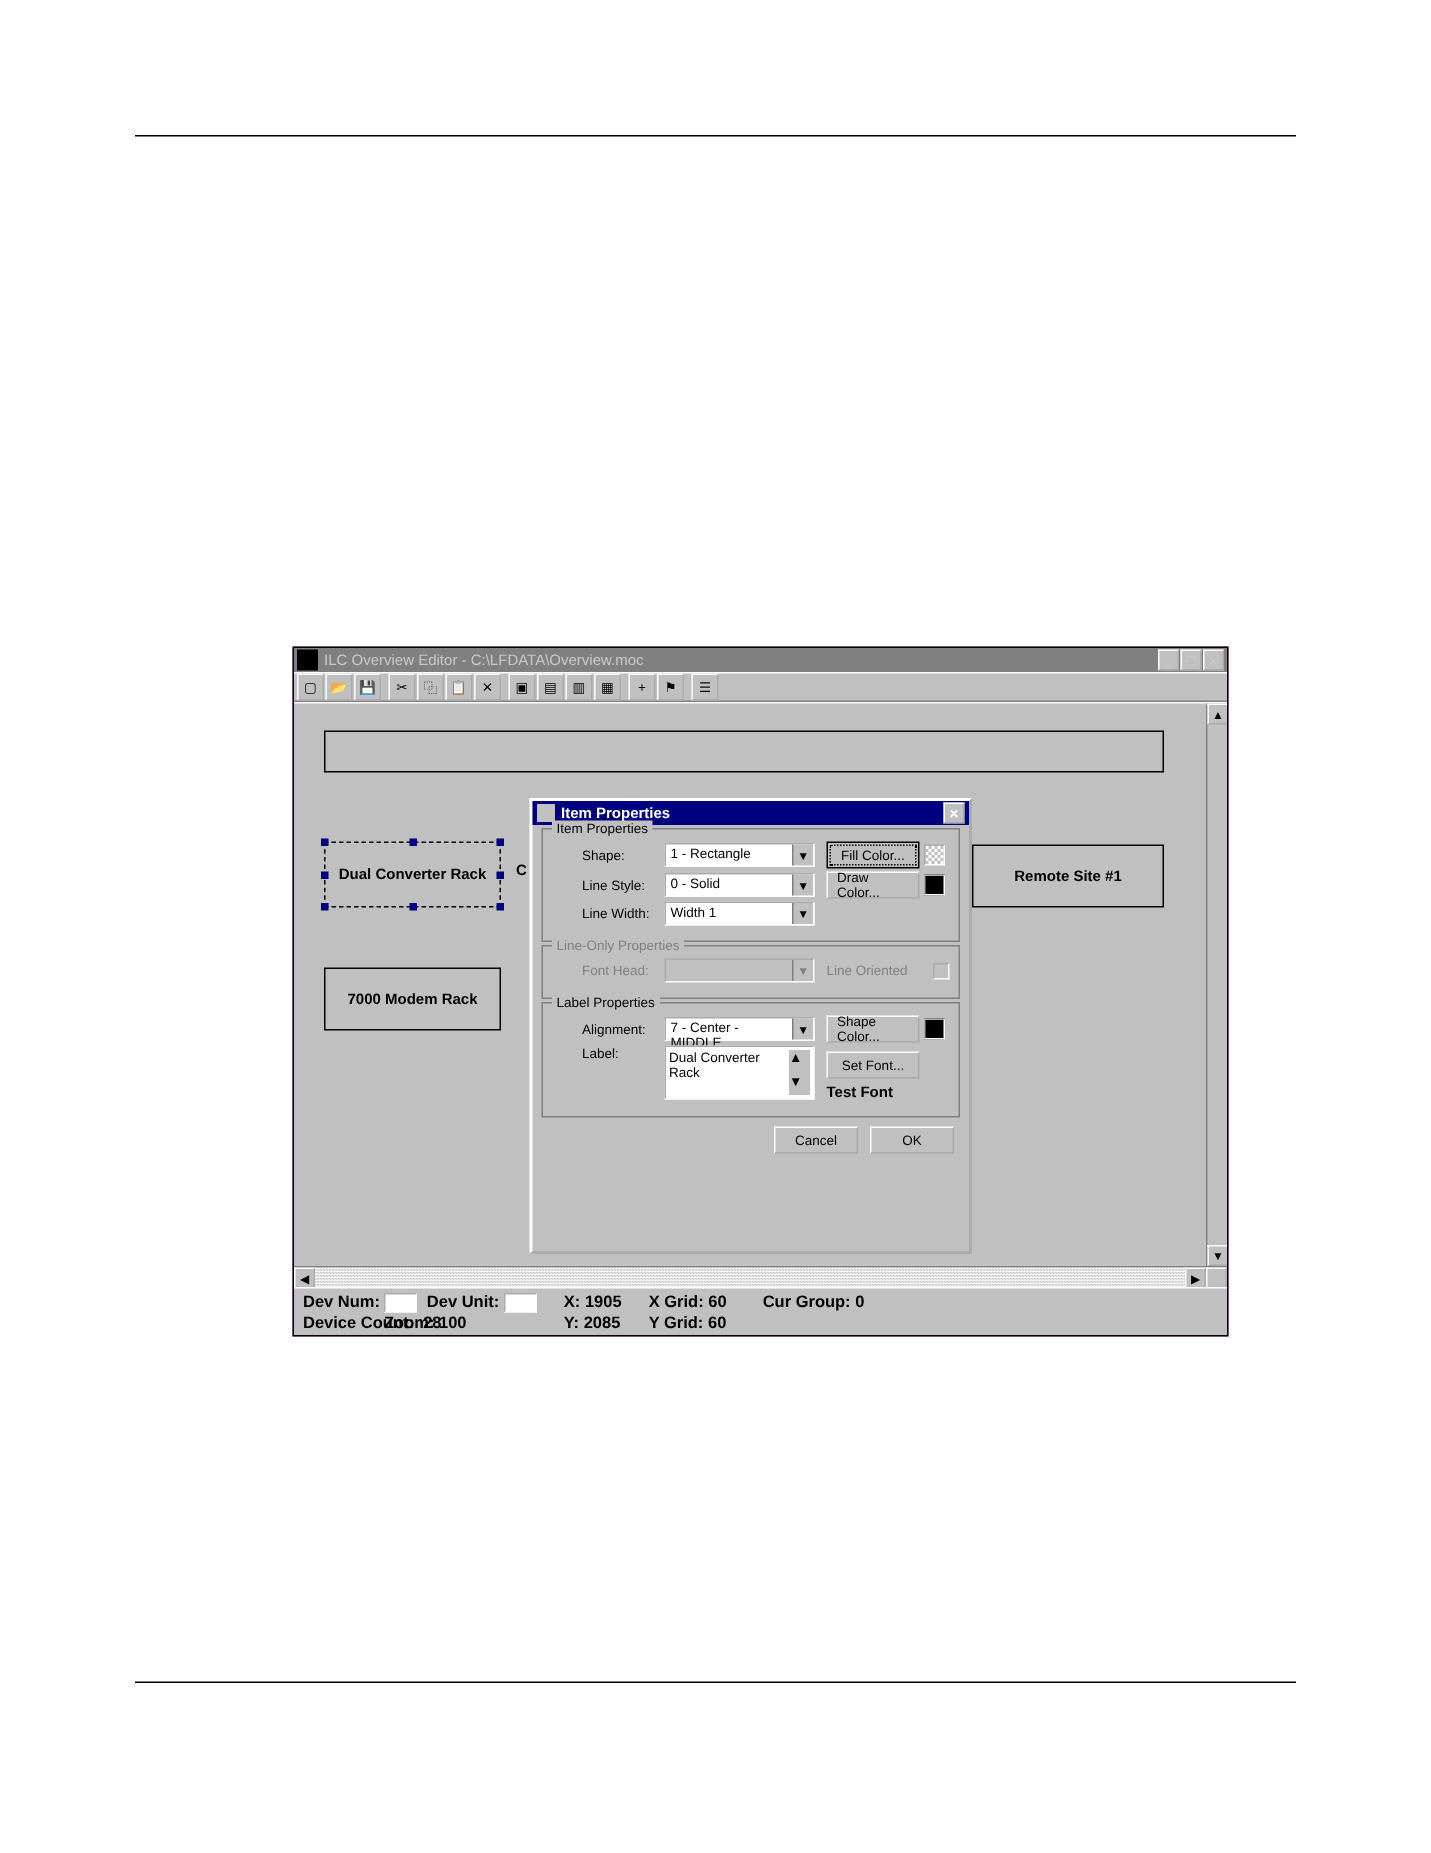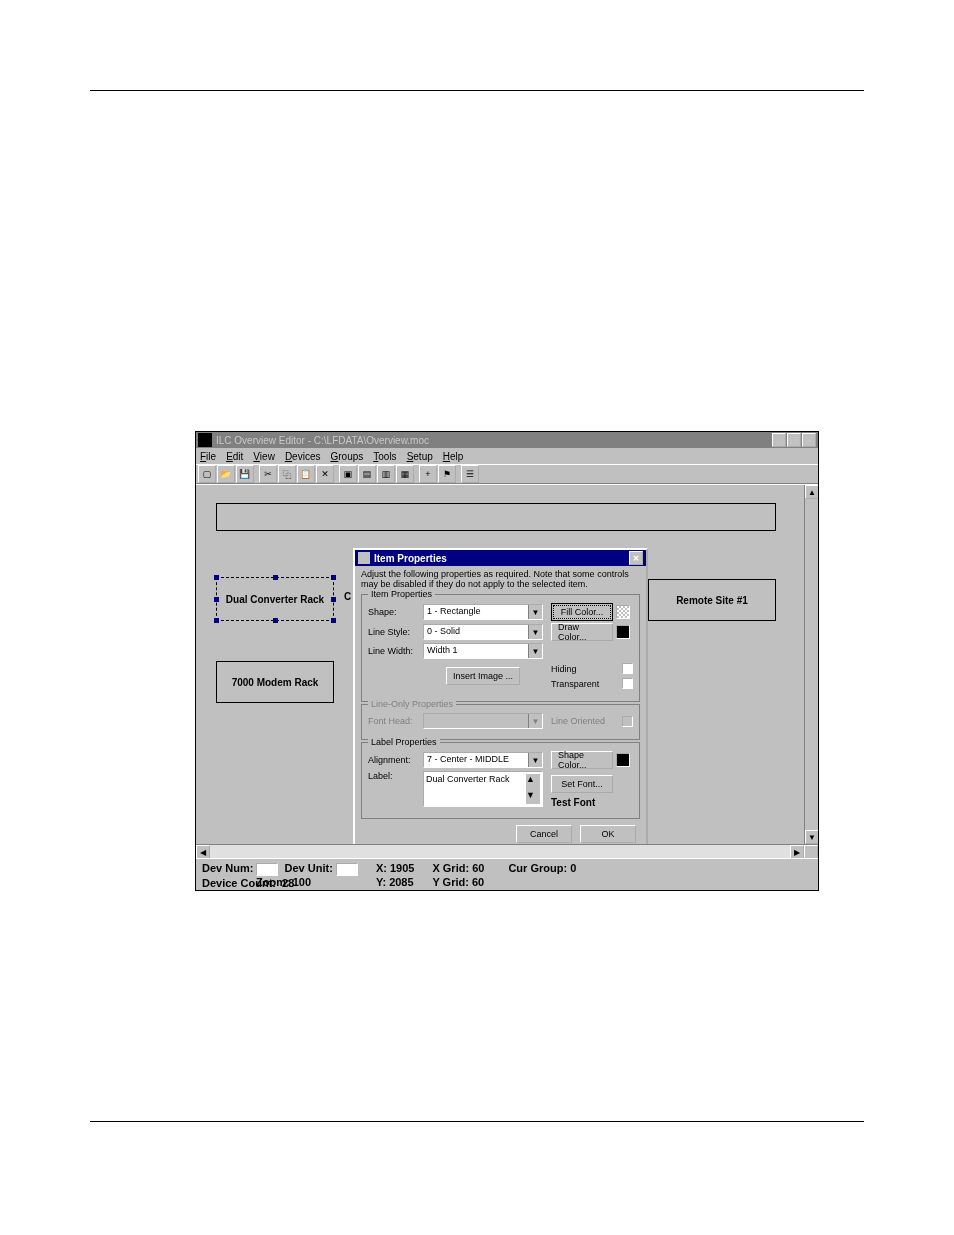--- a/index.html
+++ b/index.html
@@ -46,21 +46,21 @@
     position:absolute; left:157px; top:63px; width:295px; height:304px;
     background:#c0c0c0; border:2px outset #fff;
   }
   .dlg .dtb { height:16px; background:#000080; color:#fff; display:flex; align-items:center; padding:0 3px; font-weight:bold; }
   .dlg .dtb .ticon { width:12px;height:12px;background:#c0c0c0;margin-right:4px; }
   .dlg .dtb .spacer { flex:1; }
   .dlg .note { padding:3px 6px; font-size:9px; }
   .group { margin:2px 6px; border:1px solid #808080; padding:6px 6px 8px 6px; position:relative; }
   .group > .glabel { position:absolute; top:-6px; left:6px; background:#c0c0c0; padding:0 3px; font-size:9px; }
   .row { display:flex; align-items:center; margin:2px 0; }
-  .row .lab { width:55px; font-size:9px; }
+  .row .lab { width:55px; font-size:9px;margin-left:20px; }
   .combo { flex:1; height:16px; display:flex; border:1px inset #fff; background:#fff; margin-right:8px; }
   .combo .cval { flex:1; padding:1px 3px; font-size:9px; }
   .combo .cbtn { width:14px; background:#c0c0c0; border-left:1px solid #808080; display:flex;align-items:center;justify-content:center;font-size:8px;cursor:pointer; }
   .btn { height:18px; padding:0 6px; background:#c0c0c0; border:1px outset #fff; font-size:9px; cursor:pointer; display:flex;align-items:center;justify-content:center; }
   .btn.wide { width:62px; }
   .btn.focus { border:1px solid #000; outline:1px dotted #000; outline-offset:-3px; }
   .swatch { width:14px;height:14px;border:1px inset #fff;margin-left:3px; background:#000; }
   .swatch.empty { background:repeating-conic-gradient(#c0c0c0 0% 25%, #fff 0% 50%) 50% / 4px 4px; }
   .chk { display:flex; align-items:center; font-size:9px; margin:2px 0; justify-content:space-between; }
   .chkbox { width:11px;height:11px;border:1px inset #fff;background:#fff;margin-left:6px;cursor:pointer; }
@@ -86,30 +86,20 @@
 
     <div class="titlebar">
       <span class="ticon"></span>
       <span>ILC Overview Editor - C:\LFDATA\Overview.moc</span>
       <span class="spacer"></span>
       <span class="sysbtn">_</span>
       <span class="sysbtn">❐</span>
       <span class="sysbtn">✕</span>
     </div>
 
-    <div class="menubar">
-      <span class="menuitem"><u>F</u>ile</span>
-      <span class="menuitem"><u>E</u>dit</span>
-      <span class="menuitem"><u>V</u>iew</span>
-      <span class="menuitem"><u>D</u>evices</span>
-      <span class="menuitem"><u>G</u>roups</span>
-      <span class="menuitem"><u>T</u>ools</span>
-      <span class="menuitem"><u>S</u>etup</span>
-      <span class="menuitem"><u>H</u>elp</span>
-    </div>
 
     <div class="toolbar">
       <span class="tbtn">▢</span>
       <span class="tbtn">📂</span>
       <span class="tbtn">💾</span>
       <span class="tsep"></span>
       <span class="tbtn">✂</span>
       <span class="tbtn">⿻</span>
       <span class="tbtn">📋</span>
       <span class="tbtn">✕</span>
@@ -151,21 +141,20 @@
         <span>Remote Site #1</span>
       </div>
 
       <div class="dlg">
         <div class="dtb">
           <span class="ticon"></span>
           <span>Item Properties</span>
           <span class="spacer"></span>
           <span class="sysbtn">✕</span>
         </div>
-        <div class="note">Adjust the following properties as required.  Note that some controls may be disabled if they do not apply to the selected item.</div>
 
         <div class="group">
           <span class="glabel">Item Properties</span>
           <div class="row">
             <span class="lab">Shape:</span>
             <div class="combo">
               <span class="cval">1 - Rectangle</span>
               <span class="cbtn">▼</span>
             </div>
             <div class="rcol">
@@ -188,36 +177,20 @@
               </div>
             </div>
           </div>
           <div class="row">
             <span class="lab">Line Width:</span>
             <div class="combo">
               <span class="cval">Width 1</span>
               <span class="cbtn">▼</span>
             </div>
             <div class="rcol" style="width:82px;"></div>
-          </div>
-          <div class="row">
-            <span class="lab"></span>
-            <div style="flex:1;display:flex;justify-content:center;margin-right:8px;">
-              <span class="btn">Insert Image ...</span>
-            </div>
-            <div class="rcol" style="width:82px;">
-              <div class="chk">
-                  <span>Hiding</span>
-                  <span class="chkbox"></span>
-                </div>
-              <div class="chk">
-                  <span>Transparent</span>
-                  <span class="chkbox"></span>
-                </div>
-            </div>
           </div>
         </div>
 
         <div class="group disabled">
           <span class="glabel">Line-Only Properties</span>
           <div class="row">
             <span class="lab">Font Head:</span>
             <div class="combo" style="background:#c0c0c0;">
               <span class="cval"></span>
               <span class="cbtn">▼</span>

